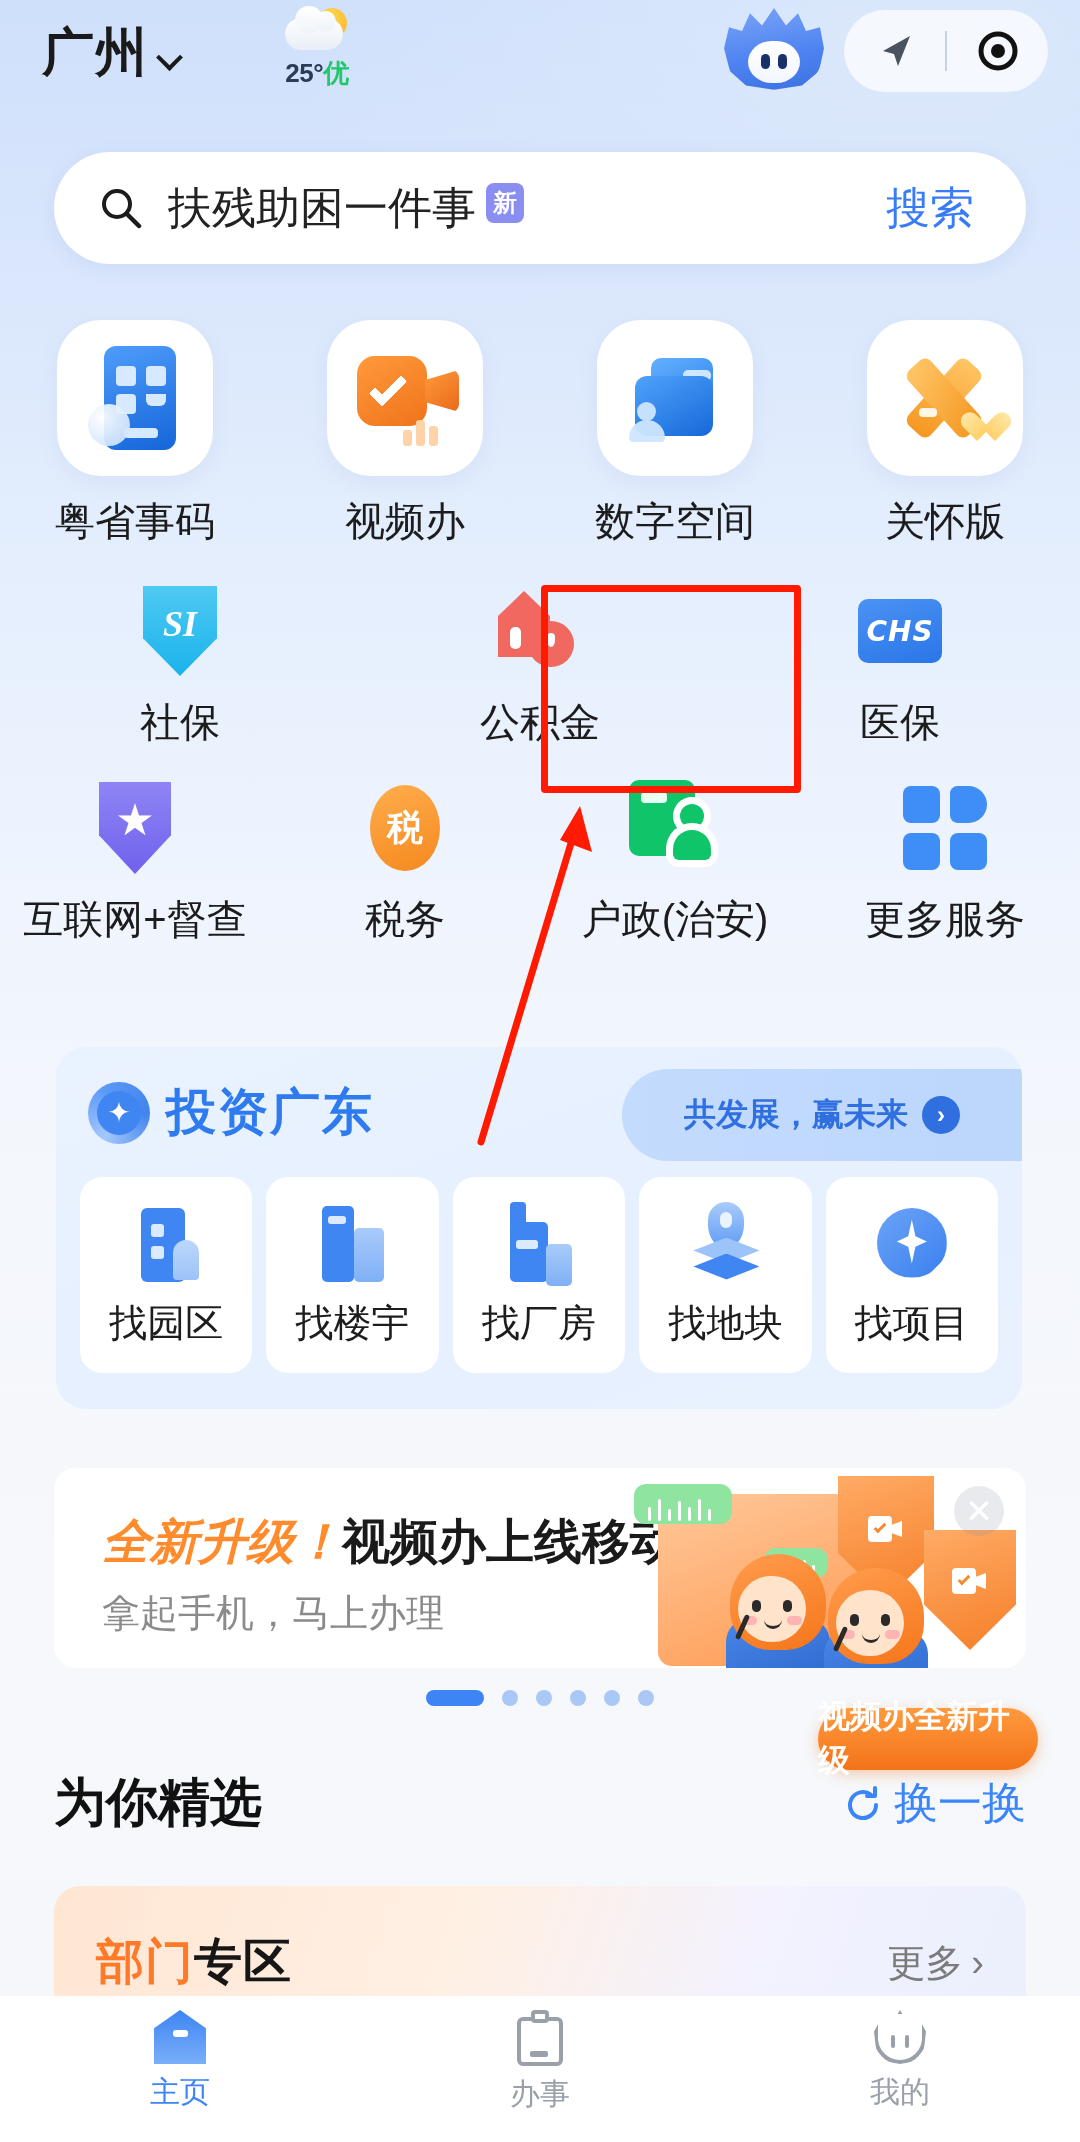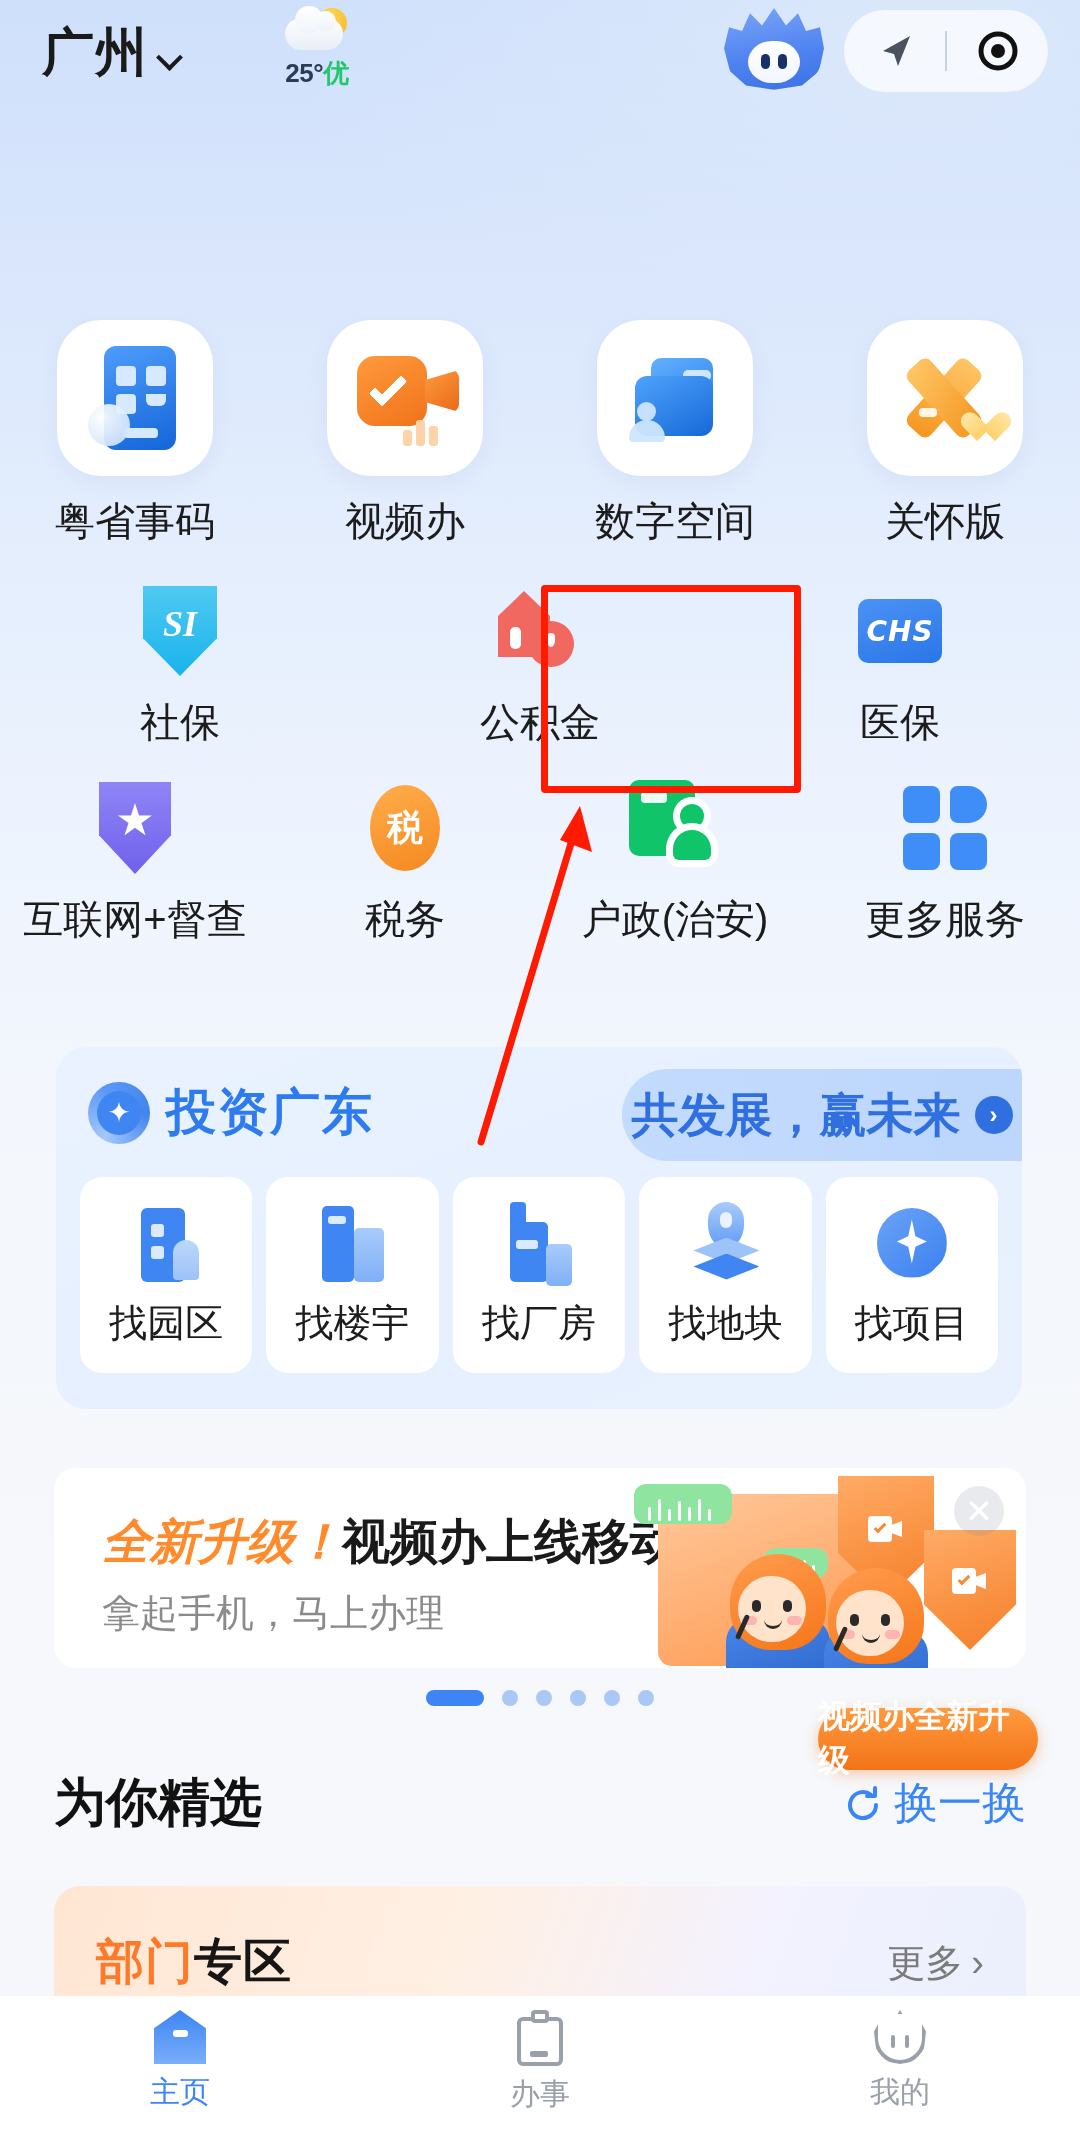--- a/index.html
+++ b/index.html
@@ -176,21 +176,21 @@
   .invest-left { position:absolute; left:32px; top:32px; display:flex; align-items:center; gap:16px; }
   .invest-logo { width:62px; height:62px; position:relative; }
   .invest-logo-o { position:absolute; inset:0; border-radius:50%;
     background:conic-gradient(from 210deg,#9cc3fb,#4a8ef5,#2f78ec,#9cc3fb); opacity:.9; }
   .invest-logo-i { position:absolute; inset:9px; border-radius:50%; background:#3f86f2;
     display:flex; align-items:center; justify-content:center; color:#fff; font-size:28px; }
   .invest-title { font-size:50px; font-weight:800; color:#2e7bf0; letter-spacing:2px; }
   .invest-tab { position:absolute; right:0; top:22px; width:400px; height:92px;
     background:linear-gradient(90deg,#c3dbfd,#bcd6fc); border-radius:46px 0 0 46px;
     display:flex; align-items:center; justify-content:center; gap:14px; }
-  .invest-tab-txt { font-size:47px; color:#2f6fe0; font-weight:700; }
+  .invest-tab-txt { font-size:32px; color:#2f6fe0; font-weight:700; }
   .circ-chev { width:38px; height:38px; border-radius:50%; background:#2f6fe0; color:#fff;
     display:flex; align-items:center; justify-content:center; font-size:24px; font-weight:700; }
   .invest-items { display:flex; gap:14px; padding:0 24px; }
   .inv-item { flex:1; height:196px; background:#fff; border-radius:22px;
     display:flex; flex-direction:column; align-items:center; justify-content:center; gap:12px; }
   .inv-label { font-size:38px; color:#1d1d1d; font-weight:500; }
   .inv-ic { width:82px; height:84px; position:relative; }
   .b1 { position:absolute; left:16px; top:6px; width:44px; height:74px; border-radius:6px; background:#3f86f2; }
   .b1w { position:absolute; background:#dbeaff; border-radius:3px; width:13px; height:13px; }
   .b1c { position:absolute; right:8px; bottom:6px; width:26px; height:40px; border-radius:13px 13px 4px 4px;
@@ -344,20 +344,31 @@
         <span class="rec-icon">
           <svg viewBox="0 0 44 44" width="44" height="44">
             <circle cx="22" cy="22" r="17" fill="none" stroke="#111" stroke-width="5"></circle>
             <circle cx="22" cy="22" r="7" fill="#111"></circle>
           </svg>
         </span>
       </div>
     </div>
   </div>
 
+  <div class="search-bar">
+    <span class="search-icon">
+      <svg viewBox="0 0 42 42" width="42" height="42">
+        <circle cx="17" cy="17" r="13" fill="none" stroke="#1b1b1b" stroke-width="4"></circle>
+        <line x1="27" y1="27" x2="39" y2="39" stroke="#1b1b1b" stroke-width="4.5" stroke-linecap="round"></line>
+      </svg>
+    </span>
+    <span class="search-text">扶残助困一件事</span>
+    <span class="search-badge">新</span>
+    <span class="search-btn">搜索</span>
+  </div>
 
   <div class="grid">
 
     <div class="grid-row row1">
       <div class="grid-cell">
         <div class="tile">
           <div class="i-qr">
             <div class="i-qr-body">
               <span class="qrsq" style="left:12px;top:20px;width:20px;height:20px"></span>
               <span class="qrsq" style="left:42px;top:20px;width:20px;height:20px"></span>

